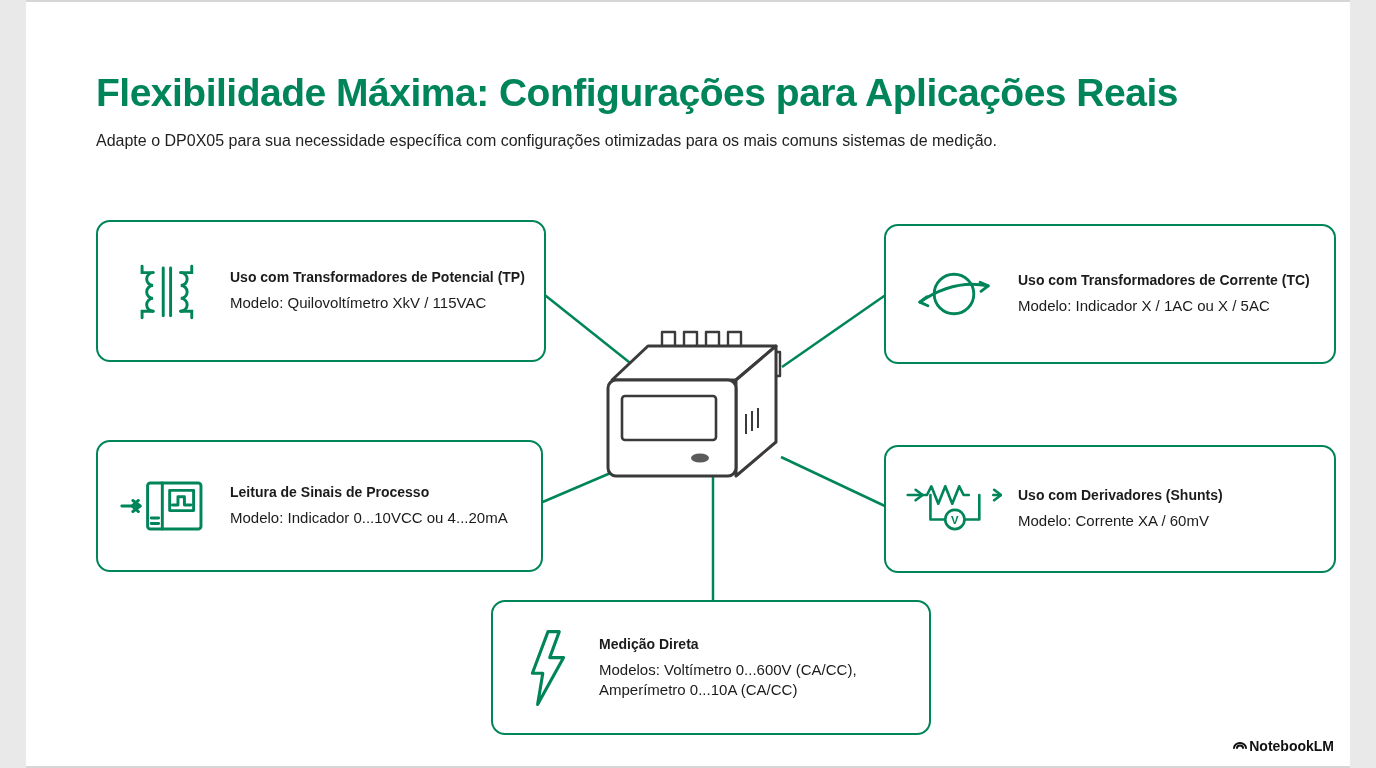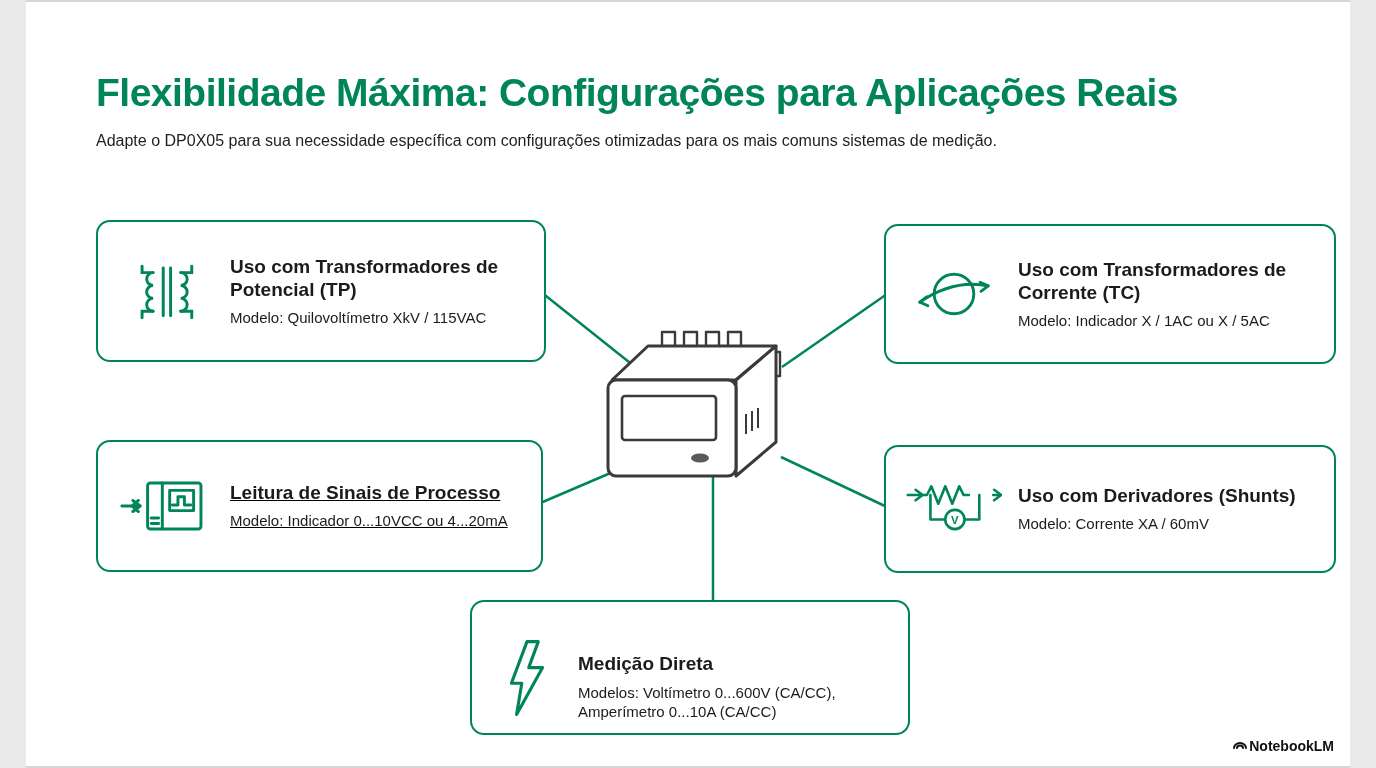--- a/index.html
+++ b/index.html
@@ -18,27 +18,27 @@
     font-size:16px;color:#1f1f1f;line-height:1.33;
   }
   .connectors{position:absolute;left:0;top:0;z-index:0;}
   .card{
     position:absolute;z-index:2;background:#fff;border:2.5px solid #00855B;border-radius:14px;
     display:flex;align-items:center;gap:12px;padding:12px 16px;box-sizing:border-box;
   }
   .icon-box{flex:0 0 104px;display:flex;justify-content:center;align-items:center;}
   .card-direct .icon-box{flex:0 0 78px;}
   .card-text{flex:1;}
-  .card-title{font-weight:bold;font-size:19px;color:#1b1b1b;line-height:1.22;margin-bottom:7px;}
+  .card-title{font-weight:bold;font-size:14px;color:#1b1b1b;line-height:1.22;margin-bottom:7px;}
   .card-body{font-size:15px;color:#1b1b1b;line-height:1.28;}
   .card-tp{left:70px;top:218px;width:450px;height:142px;}
   .card-tc{left:858px;top:222px;width:452px;height:140px;}
-  .card-process{left:70px;top:438px;width:447px;height:132px;text-decoration:underline;}
+  .card-process{left:70px;top:438px;width:447px;height:132px;}
   .card-shunt{left:858px;top:443px;width:452px;height:128px;}
-  .card-direct{left:444px;top:598px;width:440px;height:135px;align-items:flex-end;}
+  .card-direct{left:465px;top:598px;width:440px;height:135px;}
   .device{position:absolute;left:570px;top:320px;width:215px;height:168px;z-index:1;}
   .credit{
     position:absolute;right:16px;bottom:12px;z-index:3;
     display:flex;align-items:center;gap:1px;
     font-size:14px;font-weight:bold;color:#111;
   }
 </style>
 </head>
 <body>
 

